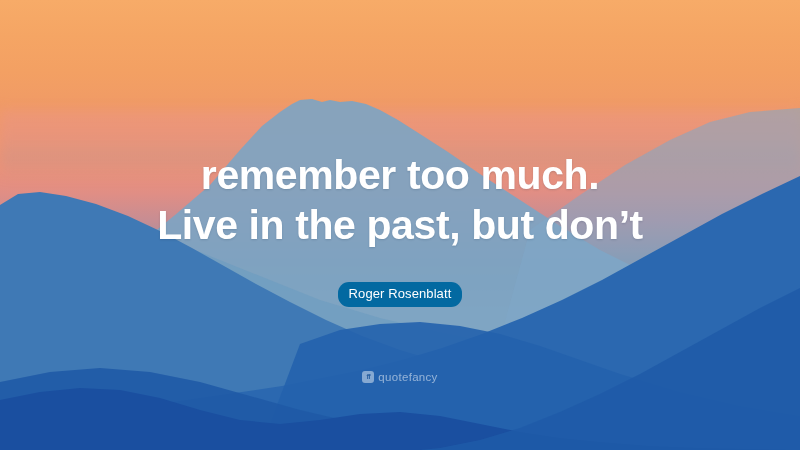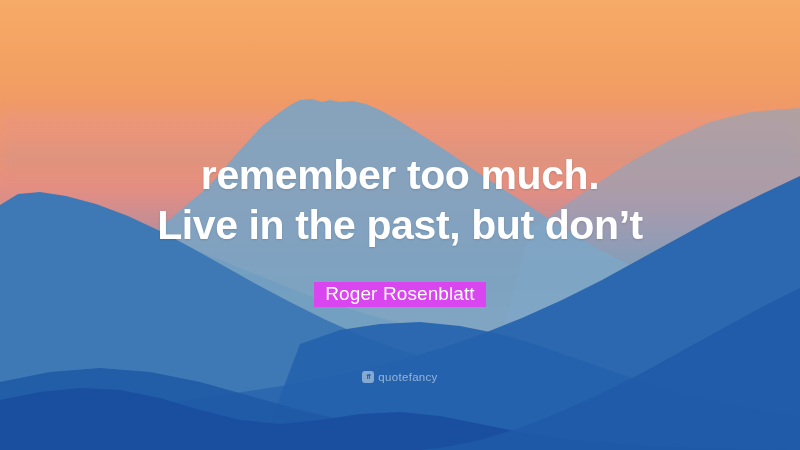--- a/index.html
+++ b/index.html
@@ -85,26 +85,27 @@
   .author-wrap {
     position: absolute;
     left: 0;
     right: 0;
     top: 282px;
     text-align: center;
     z-index: 20;
   }
   .author-badge {
     display: inline-block;
-    background: #d946ef;
+    background: #0369a1;
     color: #ffffff;
-    font-size: 19px;
+    font-size: 13px;
     line-height: 16px;
     padding: 4px 11px 5px 11px;
     letter-spacing: 0.1px;
+    border-radius: 11px;
   }
 
   
   .watermark {
     position: absolute;
     left: 0;
     right: 0;
     top: 365px;
     text-align: center;
     z-index: 20;

